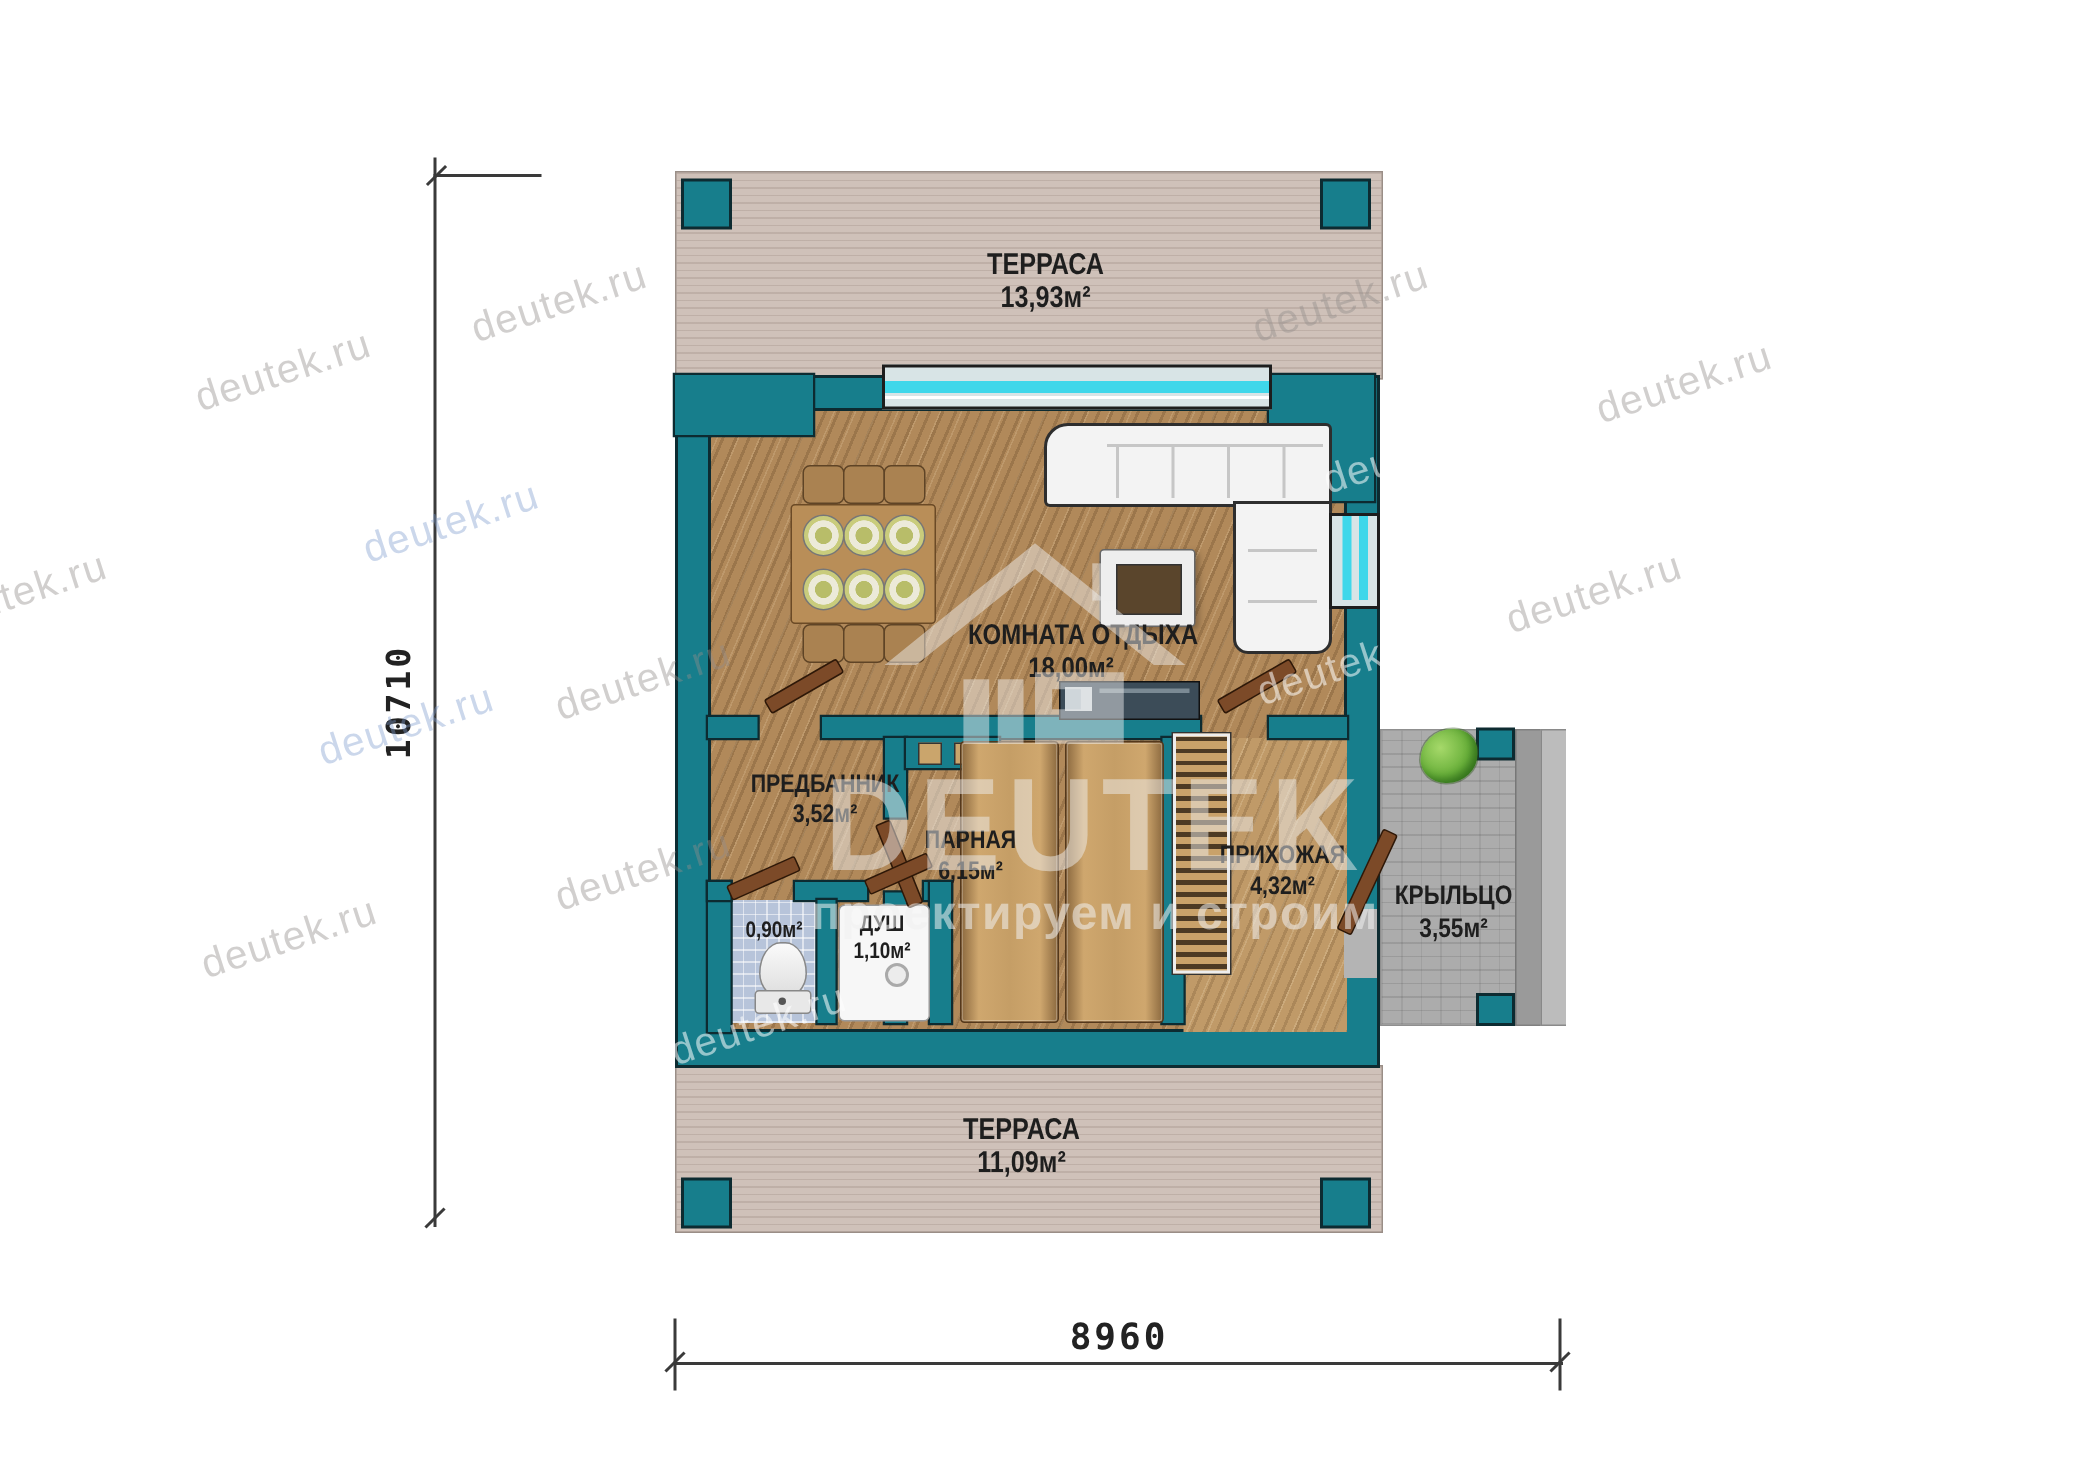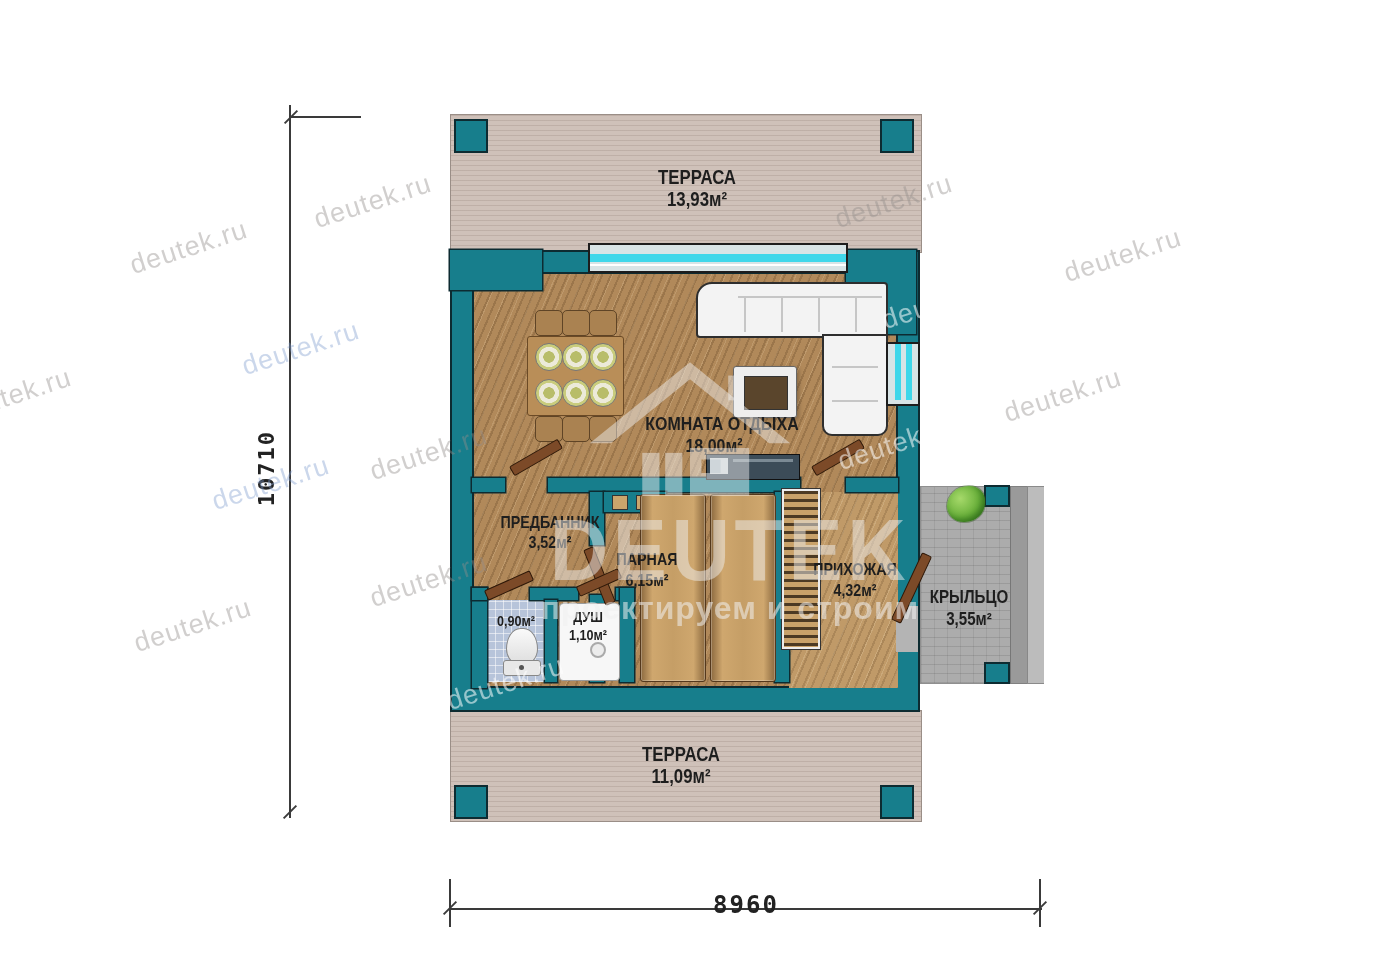--- a/index.html
+++ b/index.html
@@ -71,21 +71,21 @@
   <div class="abs dim" style="left:289px;top:116px;width:72px;height:2px;"></div>
   <div class="abs dim" style="left:282px;top:116px;width:18px;height:2px;transform:rotate(-45deg);"></div>
   <div class="abs dim" style="left:281px;top:811px;width:18px;height:2px;transform:rotate(-45deg);"></div>
   <div class="dimlabel" style="left:221px;top:450px;width:90px;height:36px;font-size:22px;transform:rotate(-90deg);">10710</div>
 
   <div class="abs dim" style="left:450px;top:908px;width:592px;height:2px;"></div>
   <div class="abs dim" style="left:449px;top:879px;width:2px;height:48px;"></div>
   <div class="abs dim" style="left:1039px;top:879px;width:2px;height:48px;"></div>
   <div class="abs dim" style="left:441px;top:907px;width:18px;height:2px;transform:rotate(-45deg);"></div>
   <div class="abs dim" style="left:1031px;top:907px;width:18px;height:2px;transform:rotate(-45deg);"></div>
-  <div class="dimlabel" style="left:686px;top:878px;width:120px;height:26px;font-size:24px;margin-top:14px;">8960</div>
+  <div class="dimlabel" style="left:686px;top:878px;width:120px;height:26px;font-size:24px;">8960</div>
 
   <div class="abs deck" style="left:450px;top:114px;width:470px;height:137px;z-index:1;"></div>
   <div class="abs post" style="left:456px;top:121px;z-index:2;"></div>
   <div class="abs post" style="left:882px;top:121px;z-index:2;"></div>
 
   <div class="abs deck" style="left:450px;top:710px;width:470px;height:110px;z-index:1;"></div>
   <div class="abs post" style="left:456px;top:787px;z-index:2;"></div>
   <div class="abs post" style="left:882px;top:787px;z-index:2;"></div>
 
   <div class="abs stone" style="left:920px;top:486px;width:90px;height:196px;z-index:1;"></div>

